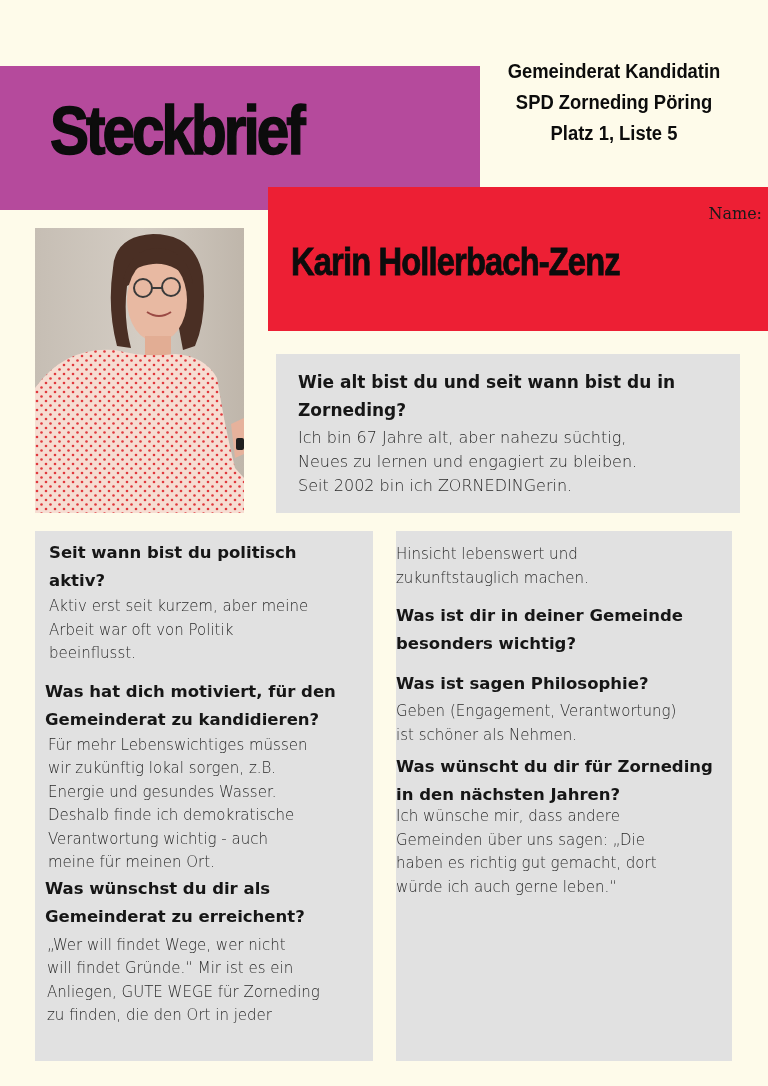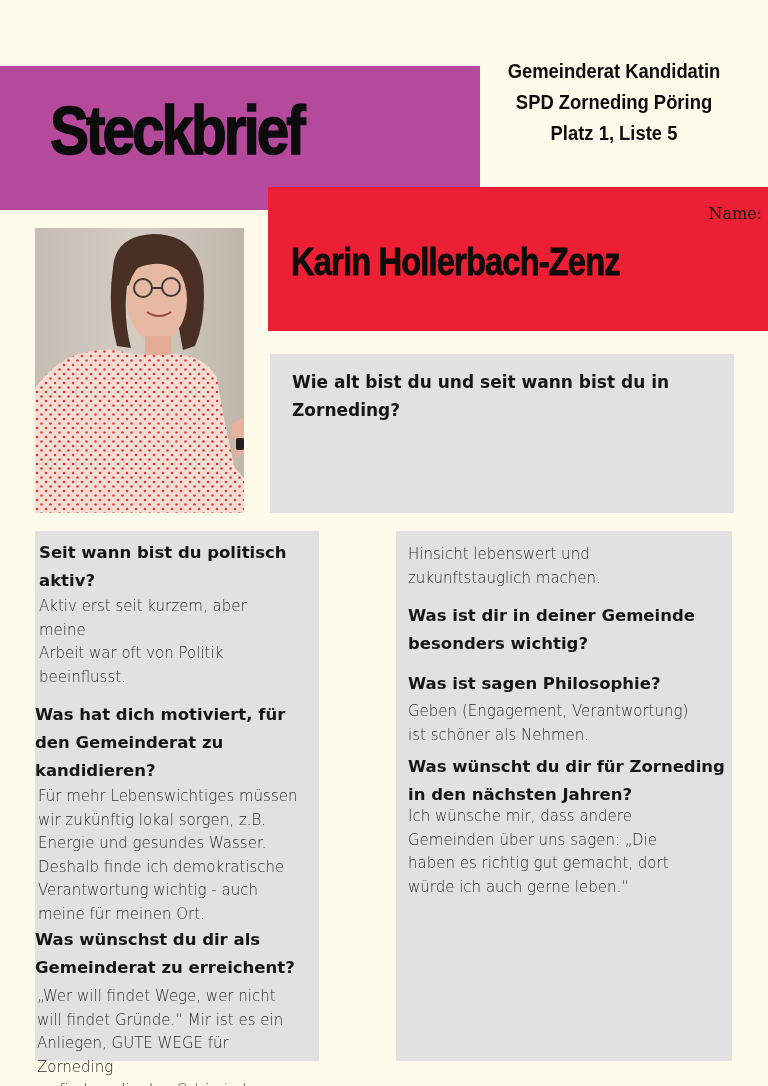--- a/index.html
+++ b/index.html
@@ -60,23 +60,23 @@
     }
     #photo {
       left: 35px; top: 228px; width: 209px; height: 285px;
       background: linear-gradient(180deg, #cfc7bd 0%, #c9c0b6 40%, #bdb3a8 100%);
       overflow: hidden;
     }
     .panel {
       position: absolute;
       background: #e1e1e1;
     }
-    #panel-top { left: 270px; top: 354px; width: 464px; height: 159px; padding: 14px 22px 0 22px; }
-    #panel-left { left: 35px; top: 531px; width: 284px; height: 530px; padding: 8px 10px 0 0; }
-    #panel-right { left: 396px; top: 531px; width: 336px; height: 530px; padding: 12px 6px 0 12px; }
+    #panel-top { left: 276px; top: 354px; width: 464px; height: 159px; padding: 14px 22px 0 22px; }
+    #panel-left { left: 35px; top: 531px; width: 338px; height: 530px; padding: 8px 10px 0 10px; }
+    #panel-right { left: 396px; top: 531px; width: 336px; height: 530px; padding: 12px 6px 0 0; }
 
     .q {
       font-family: "DejaVu Sans", sans-serif;
       font-weight: 700;
       font-size: 16.5px;
       line-height: 28px;
       color: #161616;
     }
     .a {
       font-family: "DejaVu Sans", sans-serif;
@@ -142,20 +142,23 @@
     <path d="M0 160 Q30 118 80 122 Q110 130 140 126 Q170 128 182 150 Q190 200 200 240 L209 250 L209 285 L0 285 Z" fill="url(#dots)"></path>
 
     <path d="M178 160 Q196 210 192 260 L180 270 Q172 220 168 180 Z" fill="url(#dots)"></path>
     <path d="M196 196 L209 190 L209 226 L200 230 Z" fill="#e6b29c"></path>
     <rect x="201" y="210" width="8" height="12" rx="2" fill="#1f1f1f"></rect>
   </svg>
 </div>
 
 <div class="panel" id="panel-top">
   <div class="q">Wie alt bist du und seit wann bist du in Zorneding?</div>
+  <div class="a">Ich bin 67 Jahre alt, aber nahezu süchtig,
+Neues zu lernen und engagiert zu bleiben.
+Seit 2002 bin ich ZORNEDINGerin.</div>
 </div>
 
 <div class="panel" id="panel-left">
   <div style="padding-left:4px; padding-right:20px;">
     <div class="q">Seit wann bist du politisch aktiv?</div>
     <div class="a">Aktiv erst seit kurzem, aber meine
 Arbeit war oft von Politik
 beeinflusst.</div>
   </div>
   <div class="gap-m"></div>

